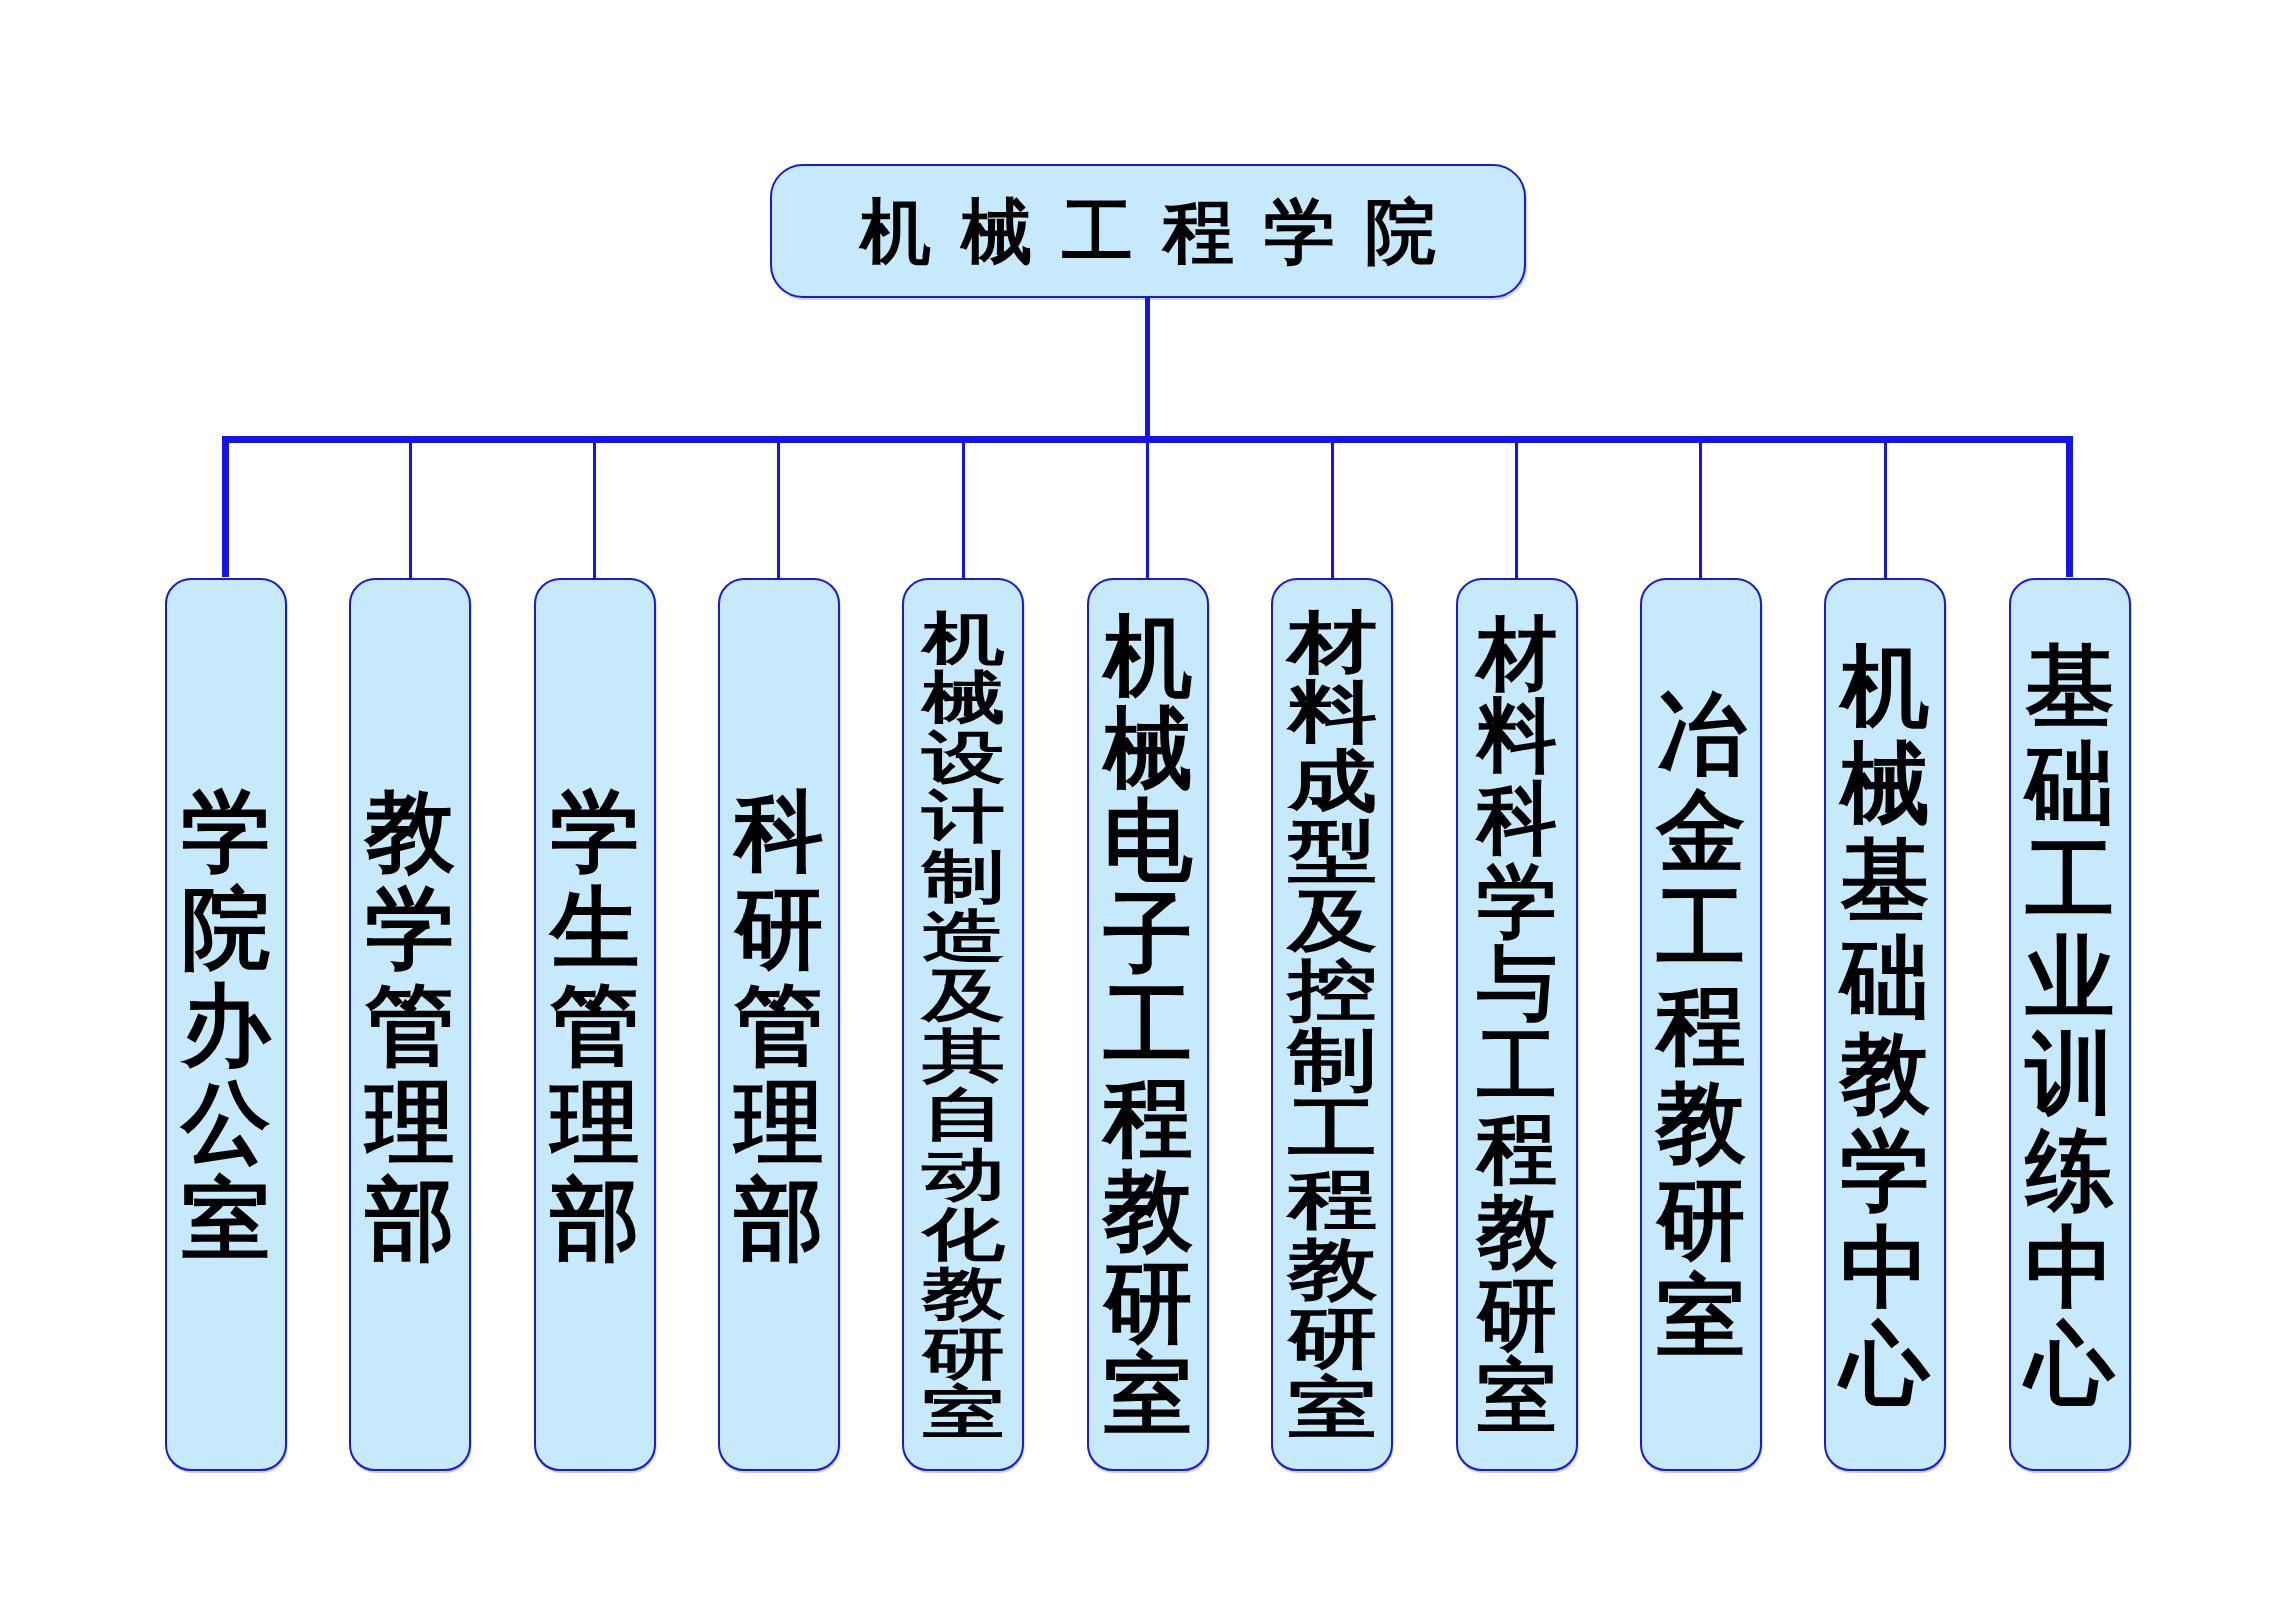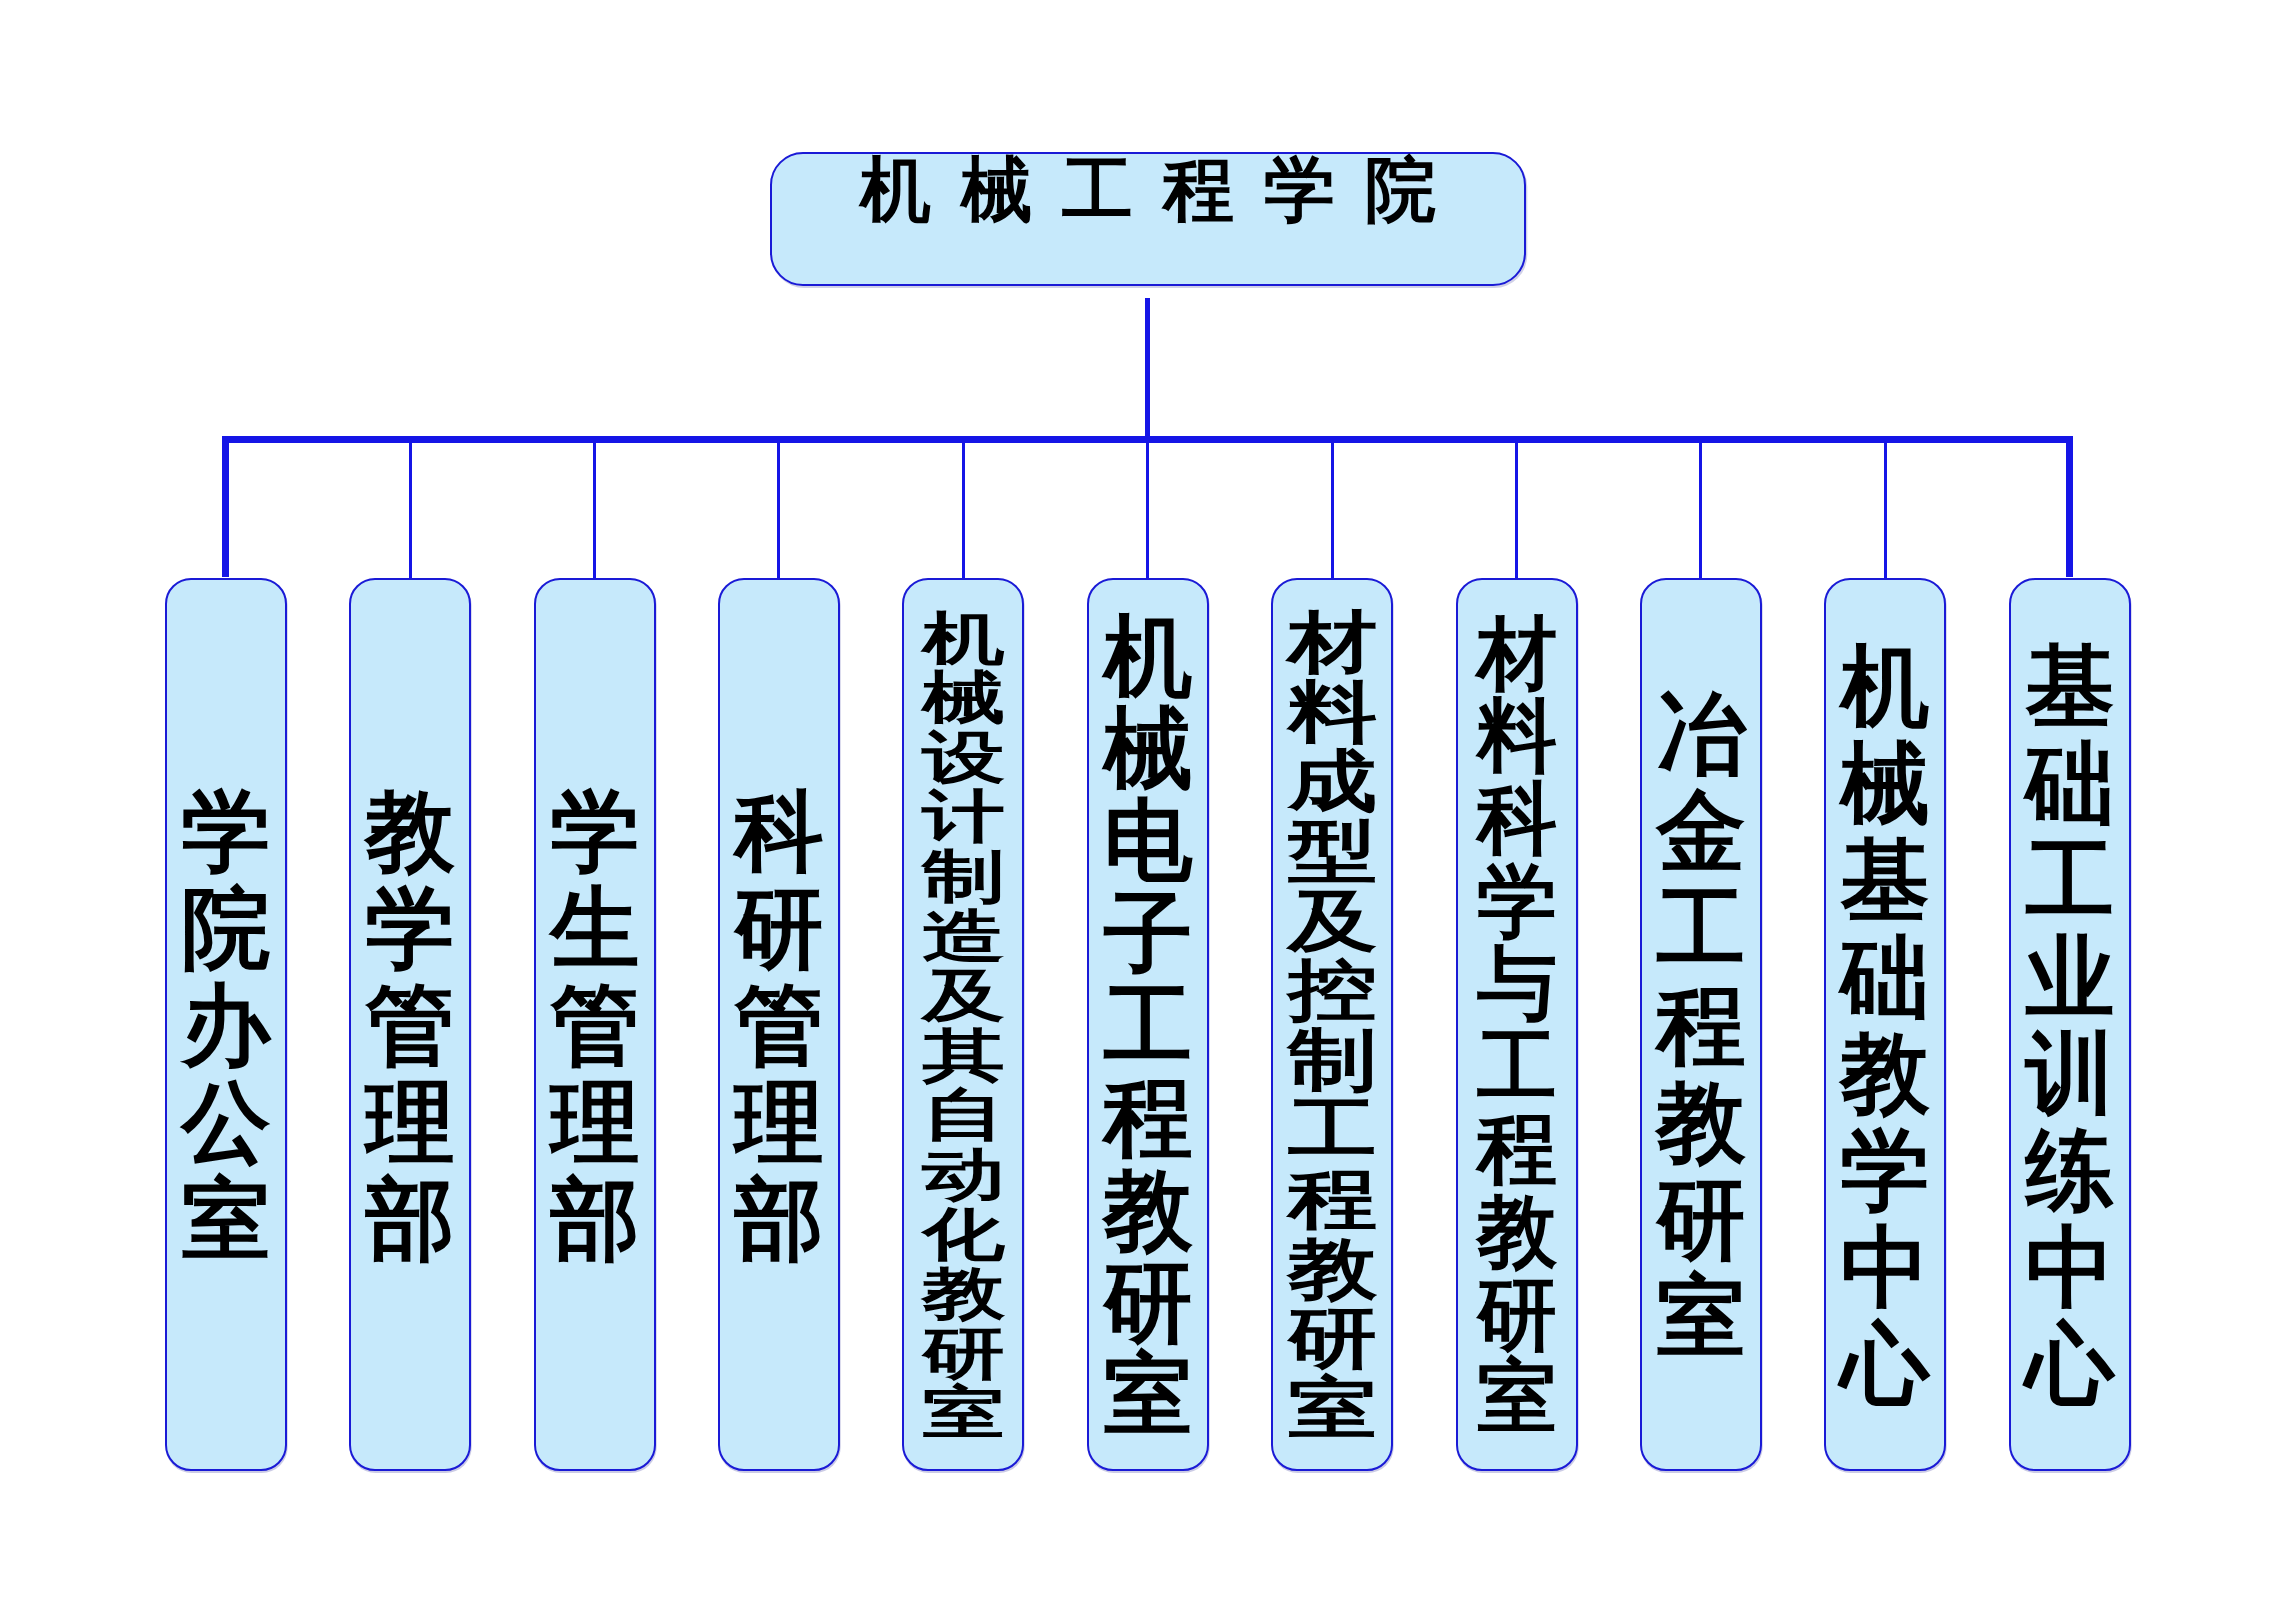--- a/index.html
+++ b/index.html
@@ -5,24 +5,24 @@
   html,body{
     margin:0;padding:0;background:#ffffff;
     width:2295px;height:1623px;overflow:hidden;
     font-family:"DejaVu Serif","Liberation Serif",serif;
   }
   .canvas{
     position:relative;width:2295px;height:1623px;background:#ffffff;
   }
   
   .topbox{
-    position:absolute;left:770px;top:152px;width:756px;height:134px;
+    position:absolute;left:770px;top:164px;width:756px;height:134px;
     box-sizing:border-box;border-radius:33px;
     border:2px solid var(--border);background:var(--fill);
-    display:flex;align-items:flex-start;justify-content:center;
+    display:flex;align-items:center;justify-content:center;
     box-shadow:1.3px 2px 0 rgba(70,70,160,.25);
   }
   .title{
     font-size:71px;font-weight:bold;color:var(--text);
     letter-spacing:30px;padding-left:30px;white-space:nowrap;line-height:1;
   }
   
   .hline,.vline{position:absolute;background:var(--conn);}
   
   .depbox{

